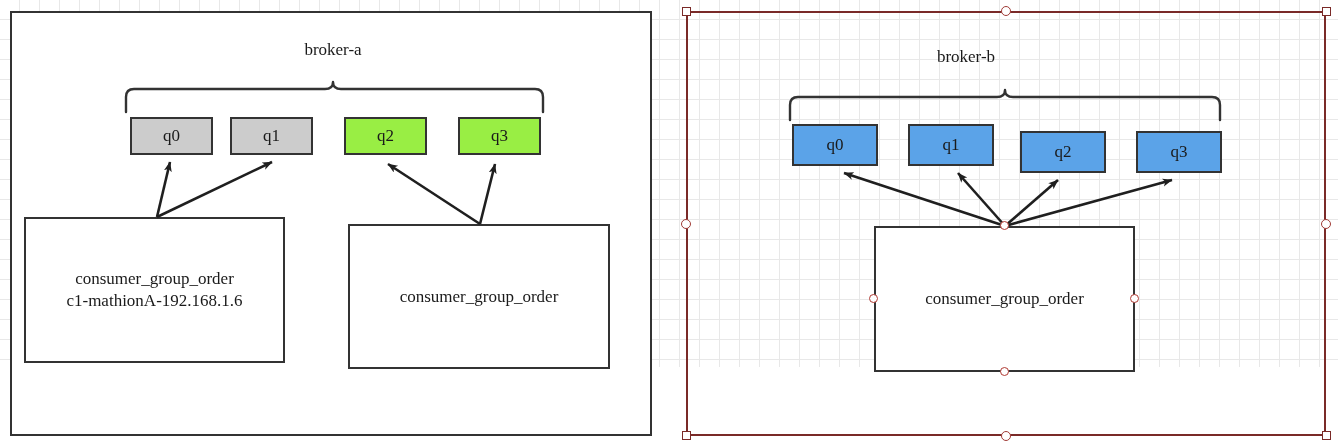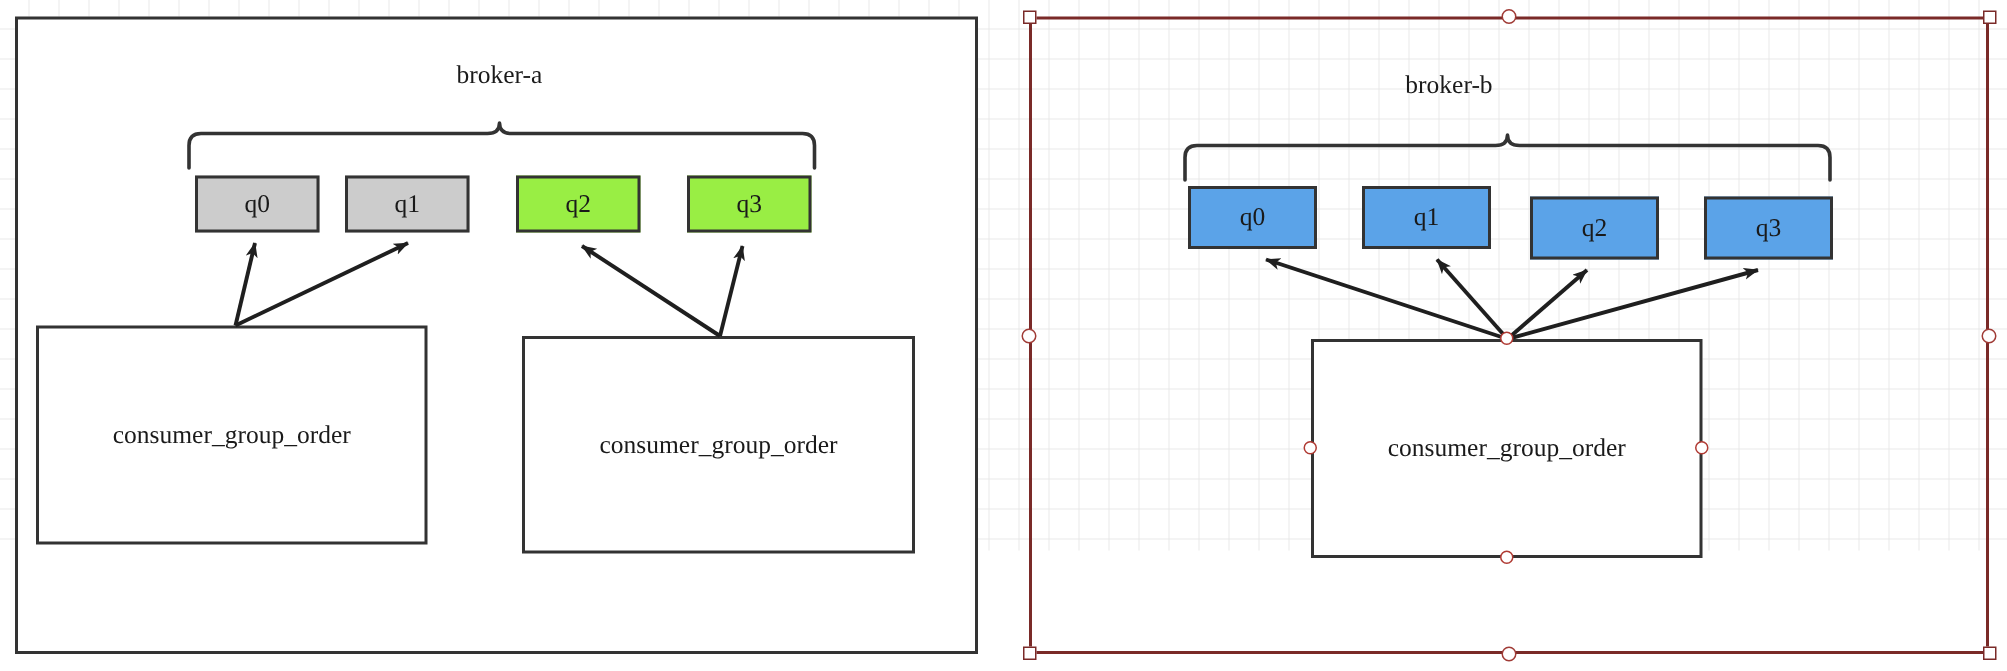--- a/index.html
+++ b/index.html
@@ -118,20 +118,21 @@
   </div>
   <div class="node qbox" style="left:344px; top:117px; width:83px; height:38px; background:#99ee44;">
     <span>q2</span>
   </div>
   <div class="node qbox" style="left:458px; top:117px; width:83px; height:38px; background:#99ee44;">
     <span>q3</span>
   </div>
 
   <div class="node cgroup" style="left:24px; top:217px; width:261px; height:146px;">
     <span>consumer_group_order</span>
+    <span>c1-mathionA-192.168.1.6</span>
   </div>
   <div class="node cgroup" style="left:348px; top:224px; width:262px; height:145px;">
     <span>consumer_group_order</span>
   </div>
 
 
   <div class="node panel-selected" style="left:686px; top:11px; width:640px; height:425px;"></div>
 
   <div class="node broker-label" style="left:896px; top:45px; width:140px; height:24px;">broker-b</div>
 

